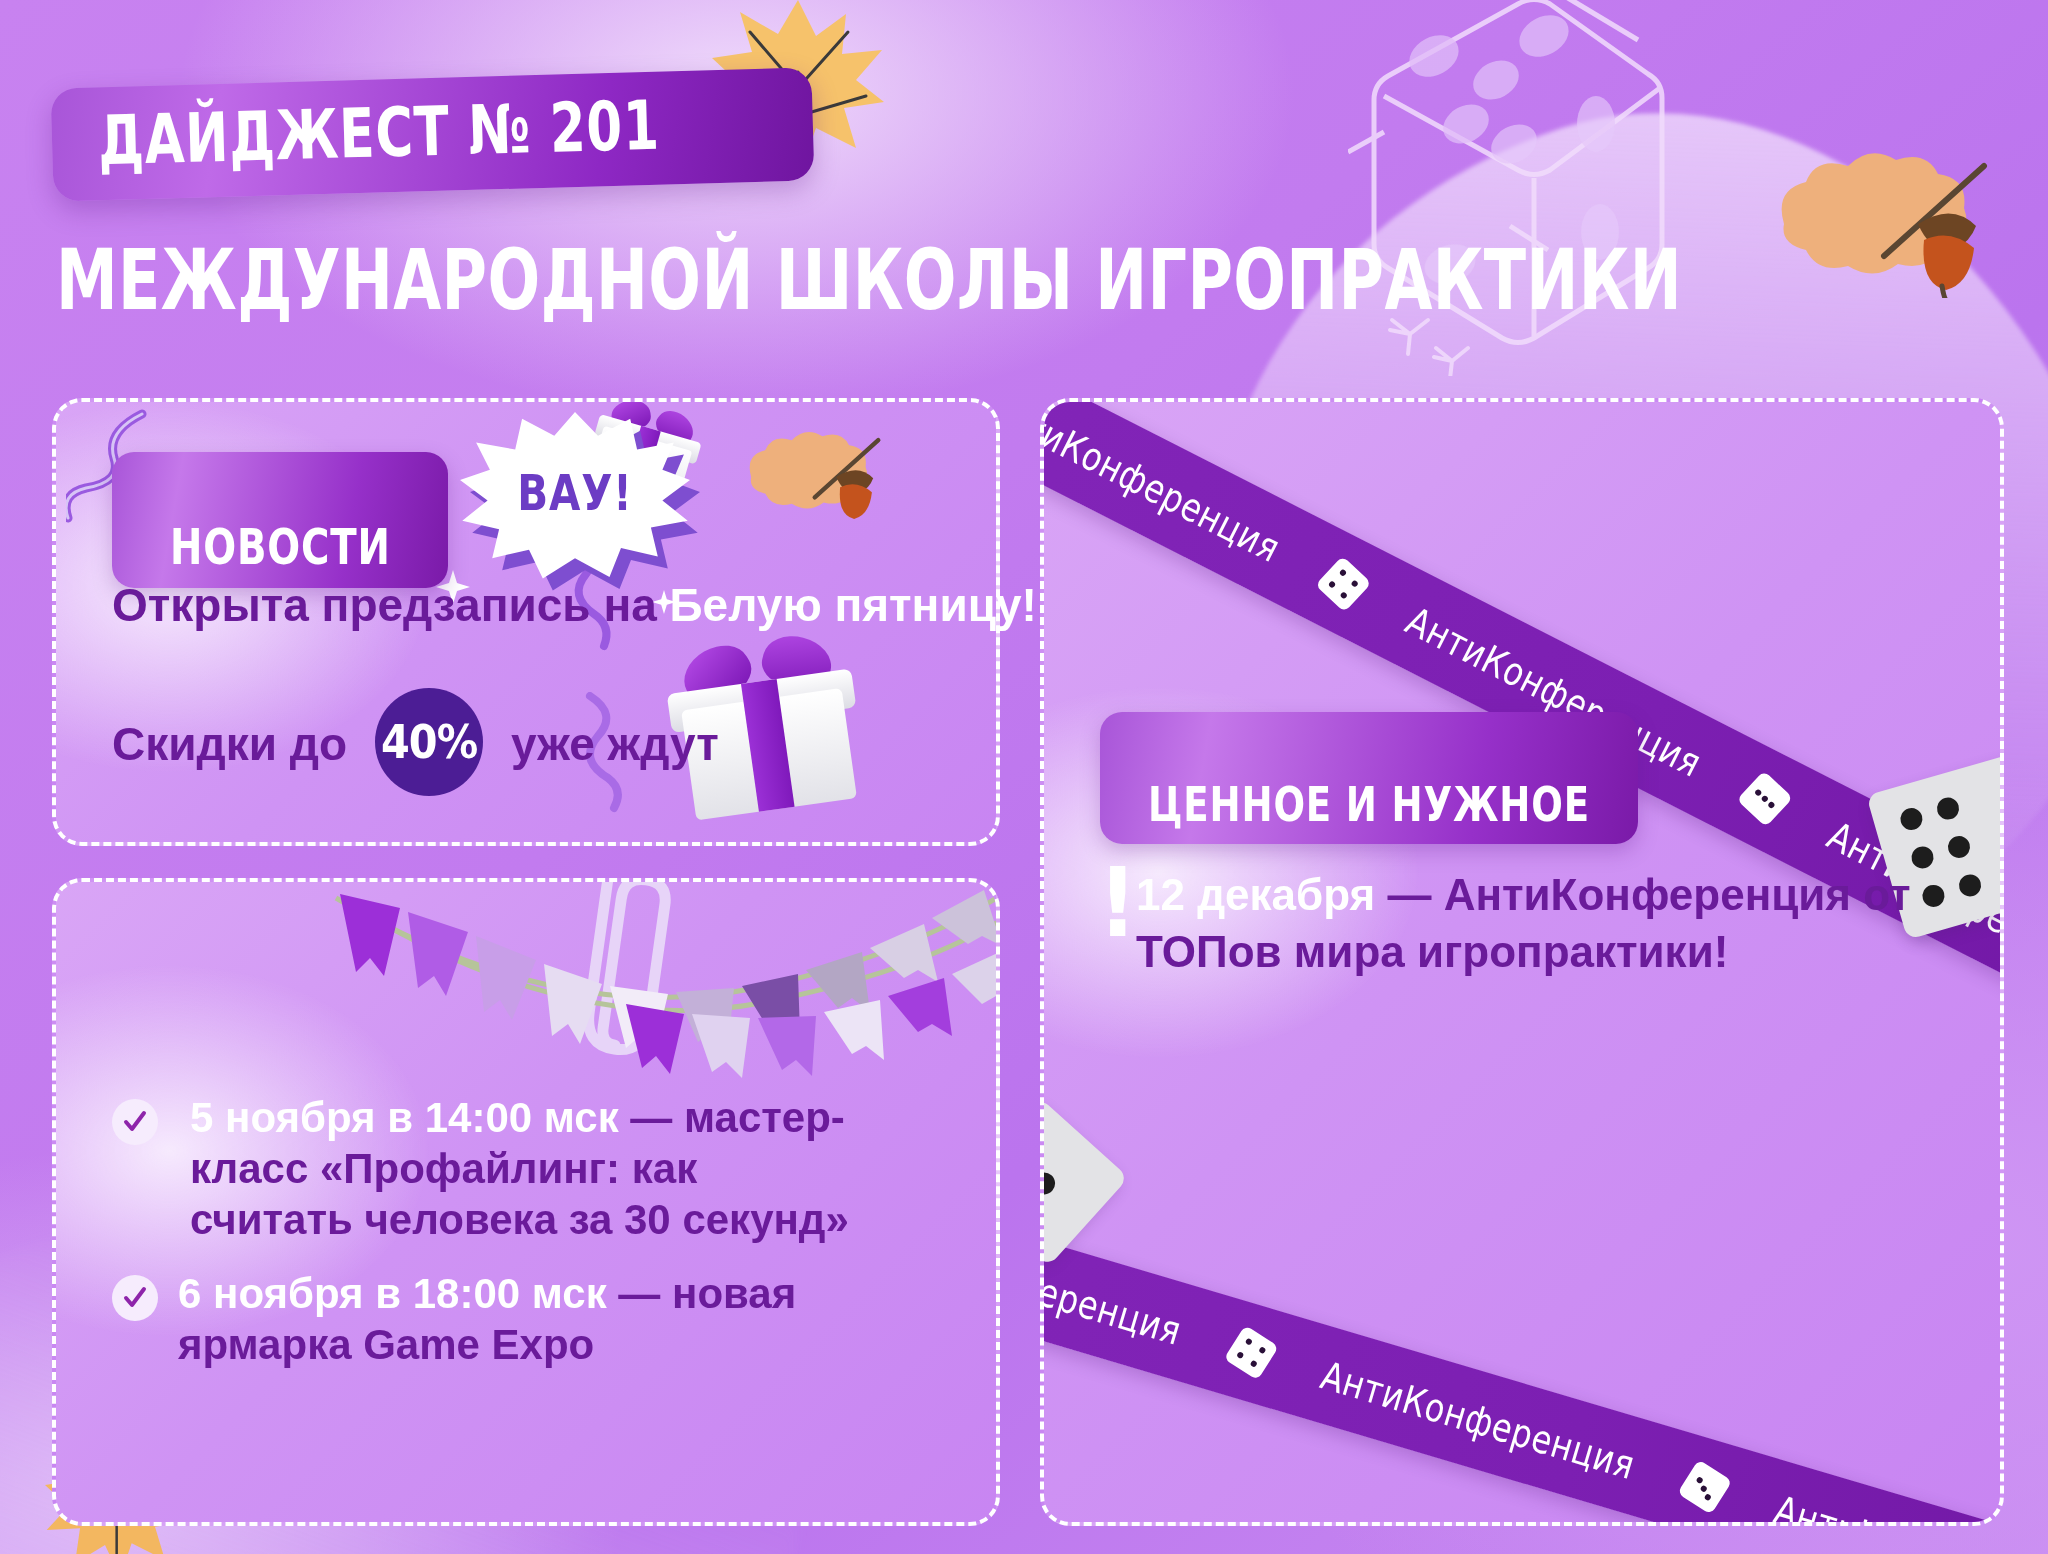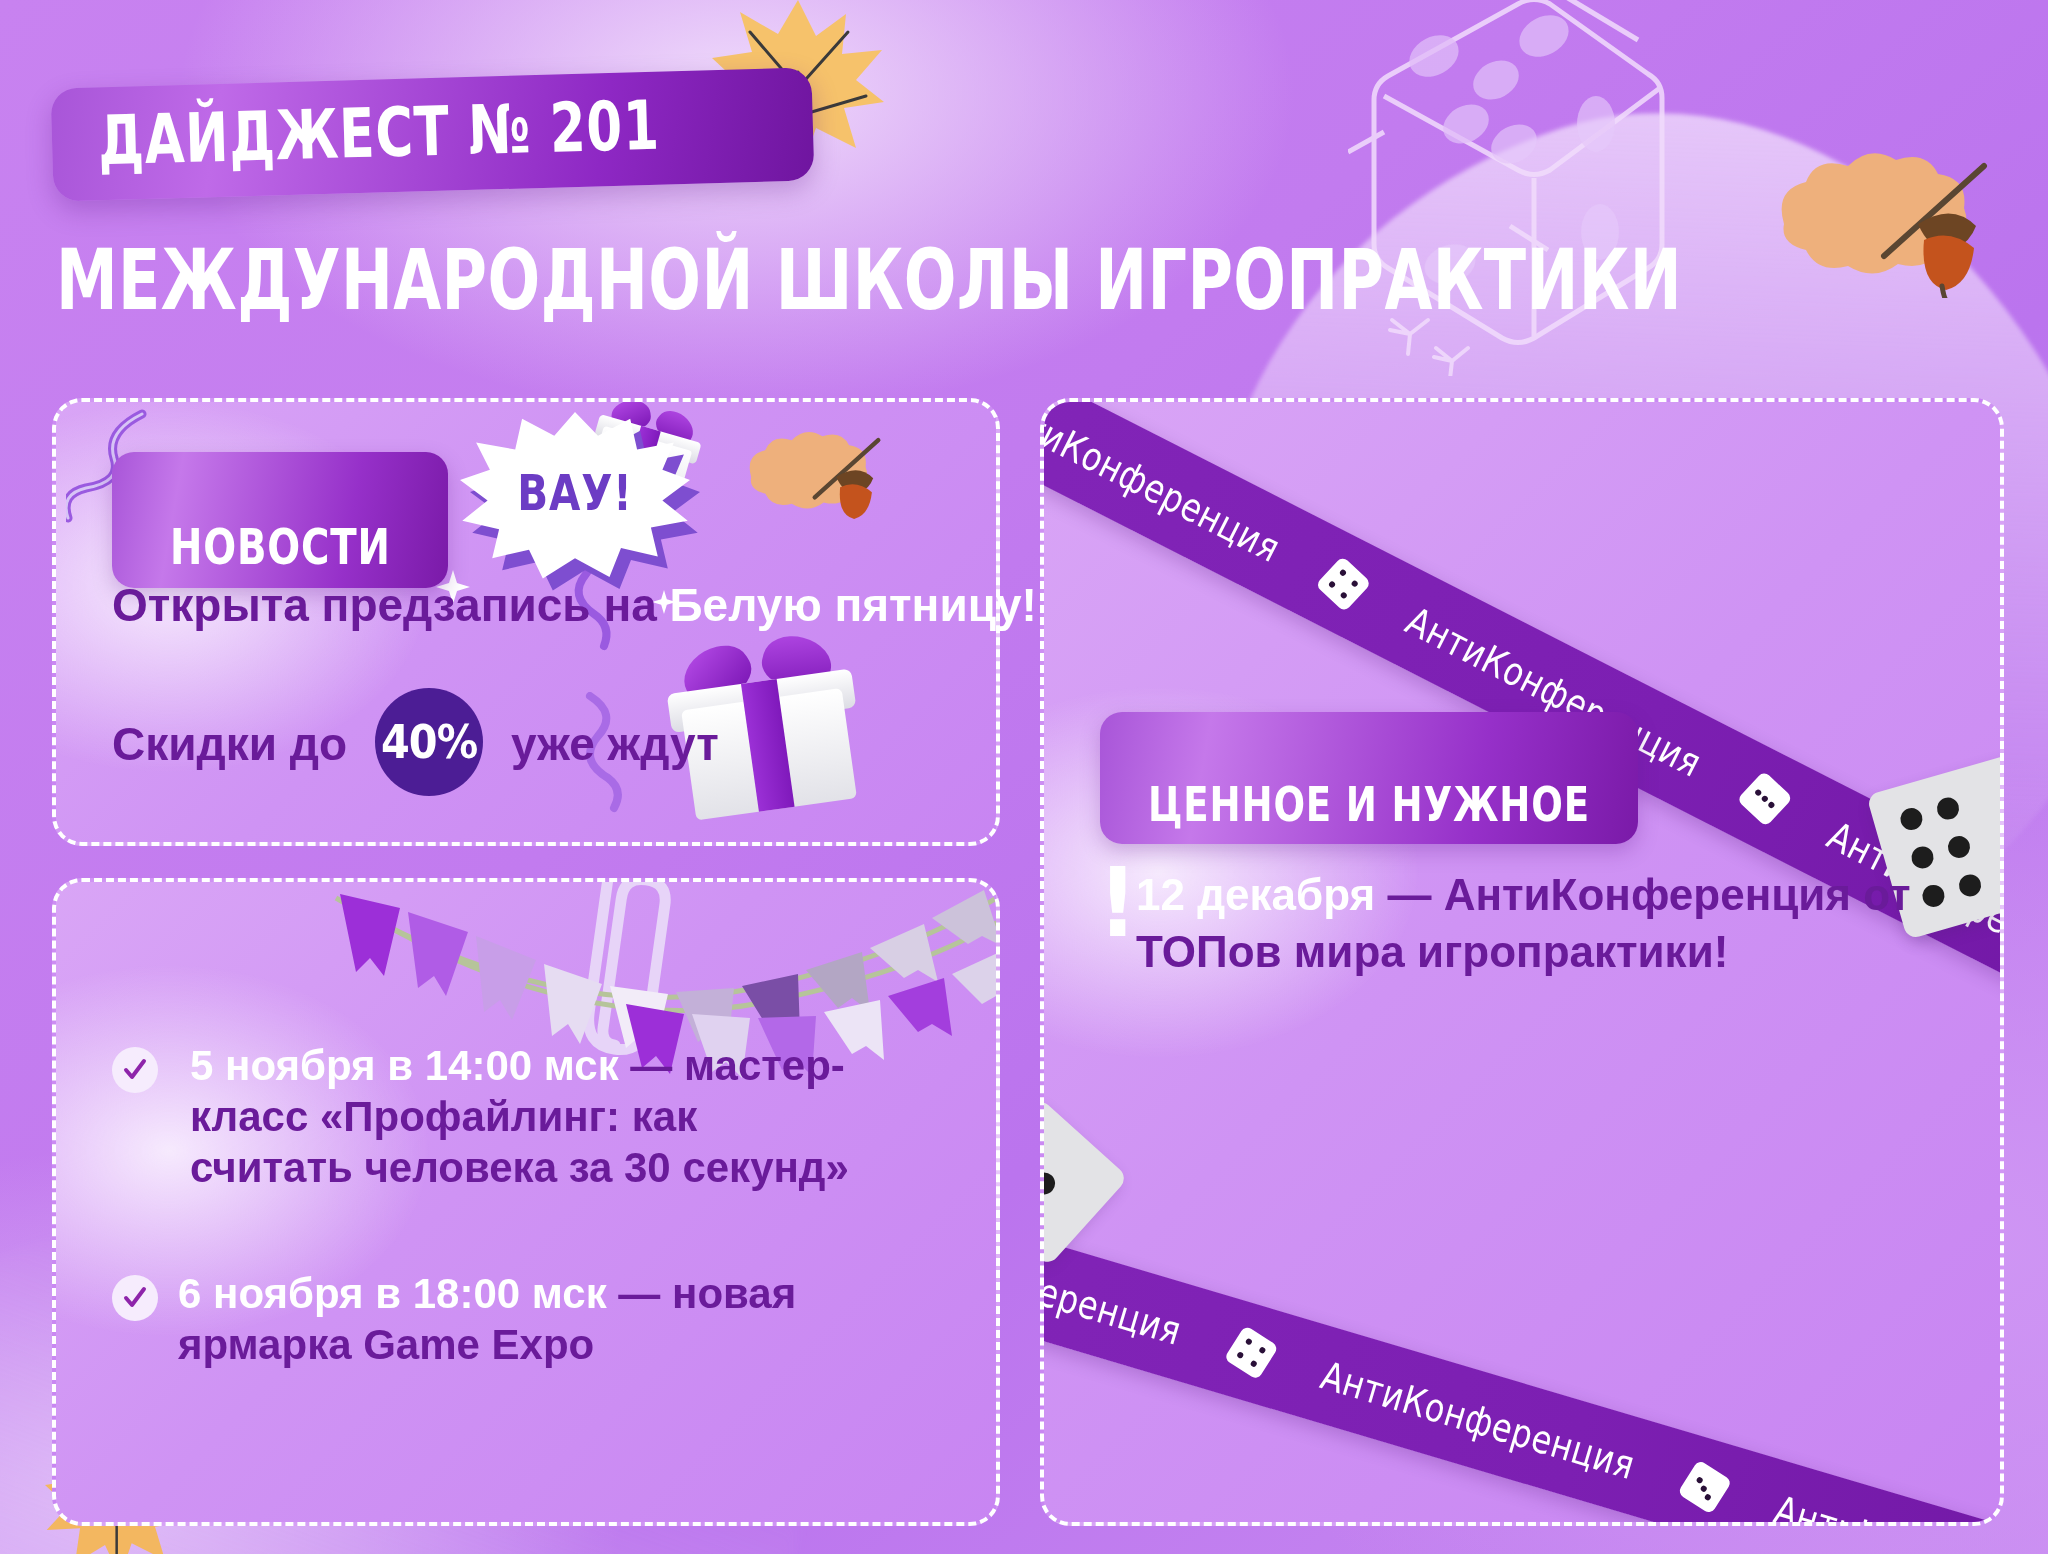--- a/index.html
+++ b/index.html
@@ -127,21 +127,21 @@
 
   
   #pill-events{left:112px;top:928px;width:392px;height:112px;}
   #pill-events span{font-size:50px;}
 
   .ev{
     position:absolute;left:112px;width:740px;
     display:flex;gap:20px;align-items:flex-start;
     font-size:42px;line-height:1.22;font-weight:700;color:#6a1b9a;
   }
-  #ev-0{top:1040px;gap:32px;}
+  #ev-0{top:1092px;gap:32px;}
   #ev-1{top:1268px;}
   .ev .check{
     flex:0 0 auto;width:46px;height:46px;border-radius:50%;
     background:#f6ecfd;display:flex;align-items:center;justify-content:center;
     margin-top:7px;
   }
   .ev .check svg{display:block;}
   .ev .txt .hl{color:#ffffff;font-weight:700;}
 
   

